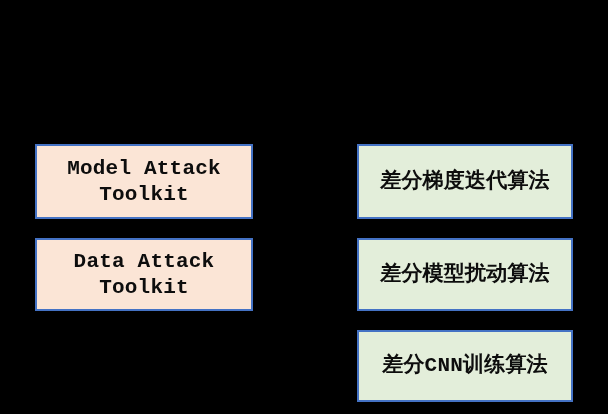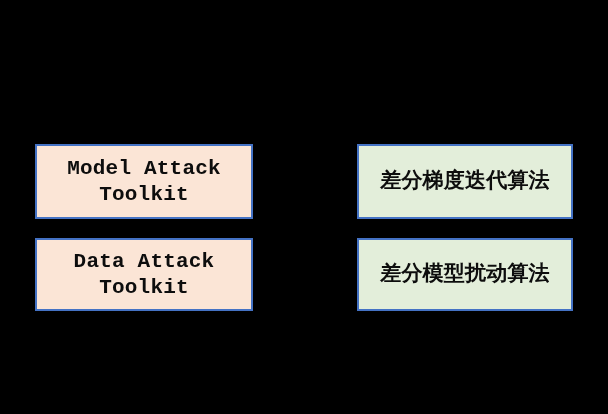--- a/index.html
+++ b/index.html
@@ -56,14 +56,17 @@
 
 
   <div class="box right-col row2">
     <span class="box-label">差分模型扰动算法</span>
   </div>
 
   <div class="box right-col row1">
     <span class="box-label">差分梯度迭代算法</span>
   </div>
 
+  <div class="box right-col row3">
+    <span class="box-label">差分CNN训练算法</span>
+  </div>
 
 </div>
 
 </body></html>

